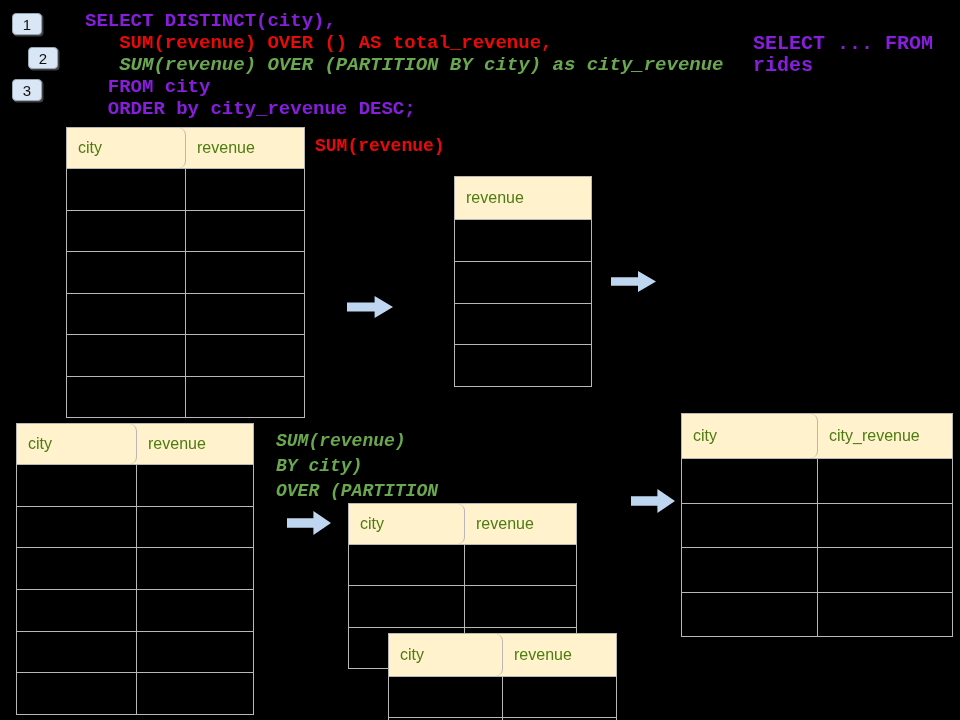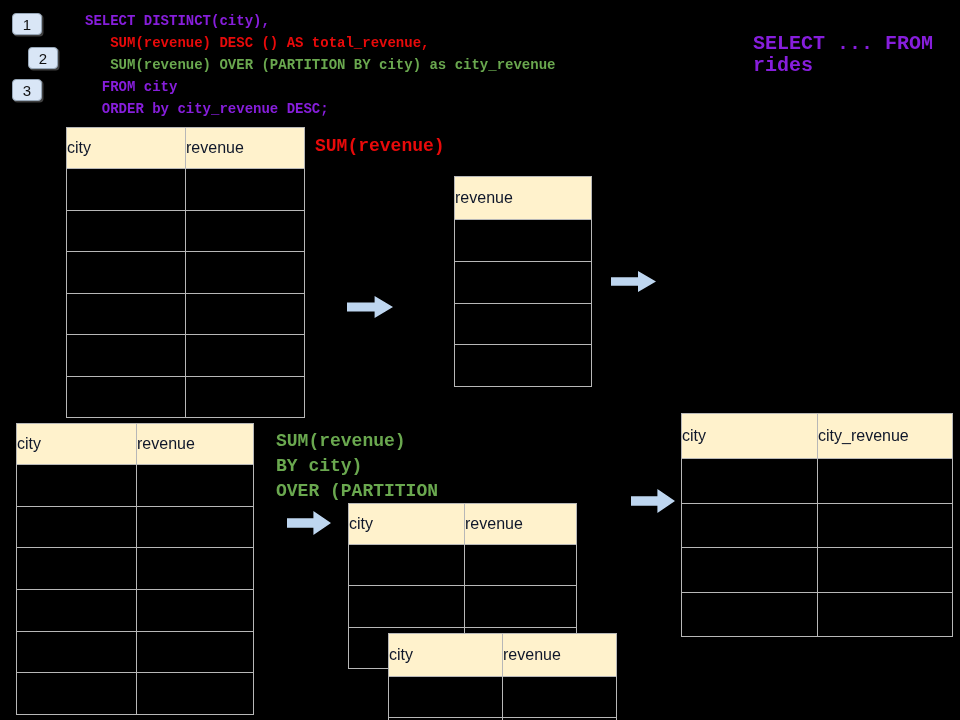--- a/index.html
+++ b/index.html
@@ -39,42 +39,44 @@
   #badge-3 { left: 12px; top: 79px; }
 
   
   .code {
     position: absolute;
     margin: 0;
     font-family: "Liberation Mono", monospace;
     font-weight: bold;
     white-space: pre;
   }
-  #sql-code { left: 85px; top: 10px; font-size: 14px; line-height: 22px; }
+  #sql-code { left: 85px; top: 10px; font-size: 19px; line-height: 22px; }
   #side-note { left: 753px; top: 33px; font-size: 20px; line-height: 22px; }
   #total-label { left: 315px; top: 134px; font-size: 18px; line-height: 24px; }
   #partition-label { left: 276px; top: 429px; font-size: 18px; line-height: 25px; }
   .purple { color: var(--purple); }
   .red { color: var(--red); }
-  .green { color: var(--green); }
+  .green { color: var(--green); font-style: italic; }
 
   
   .tbl {
     position: absolute;
     border: 1px solid var(--border);
     background: #000;
   }
   .trow { display: flex; border-top: 1px solid var(--border); background: #000; }
   .trow.header { border-top: none; background: var(--header-bg); }
   .tcell { border-right: 1px solid var(--border); height: 100%; flex: 0 0 auto; }
   .tcell:last-child { border-right: none; flex: 1 1 auto; text-align: right; }
   .trow.header .tcell {
     display: flex; align-items: center;
+    padding-left: 11px;
     font: 16px "Liberation Sans", sans-serif;
-    color: #0f172a;
+    color: #4d7c0f;
+    border-radius: 7px;
   }
 
   #tbl-source { left: 66px; top: 127px; width: 239px; }
   #tbl-source .trow { height: 41.5px; }
   #tbl-source .trow.header { height: 40px; }
   #tbl-source .tcell:first-child { width: 119px; }
 
   #tbl-total { left: 454px; top: 176px; width: 138px; }
   #tbl-total .trow { height: 41.8px; }
   #tbl-total .trow.header { height: 42px; }
@@ -116,21 +118,21 @@
 <div class="badge" id="badge-1">
   <span>1</span>
 </div>
 <div class="badge" id="badge-2">
   <span>2</span>
 </div>
 <div class="badge" id="badge-3">
   <span>3</span>
 </div>
 
-<pre class="code" id="sql-code"><div class="purple">SELECT DISTINCT(city),</div><div class="red">   SUM(revenue) DESC () AS total_revenue,</div><div class="green">   SUM(revenue) OVER (PARTITION BY city) as city_revenue</div><div class="purple">  FROM city</div><div class="purple">  ORDER by city_revenue DESC;</div></pre>
+<pre class="code" id="sql-code"><div class="purple">SELECT DISTINCT(city),</div><div class="red">   SUM(revenue) OVER () AS total_revenue,</div><div class="green">   SUM(revenue) OVER (PARTITION BY city) as city_revenue</div><div class="purple">  FROM city</div><div class="purple">  ORDER by city_revenue DESC;</div></pre>
 
 <pre class="code purple" id="side-note"><div>SELECT ... FROM</div><div>rides</div></pre>
 
 <pre class="code red" id="total-label"><div>SUM(revenue)</div></pre>
 
 <pre class="code green" id="partition-label"><div>SUM(revenue)</div><div>BY city)</div><div>OVER (PARTITION</div></pre>
 
 <div class="tbl" id="tbl-source">
   <div class="trow header">
     <div class="tcell">city</div>

